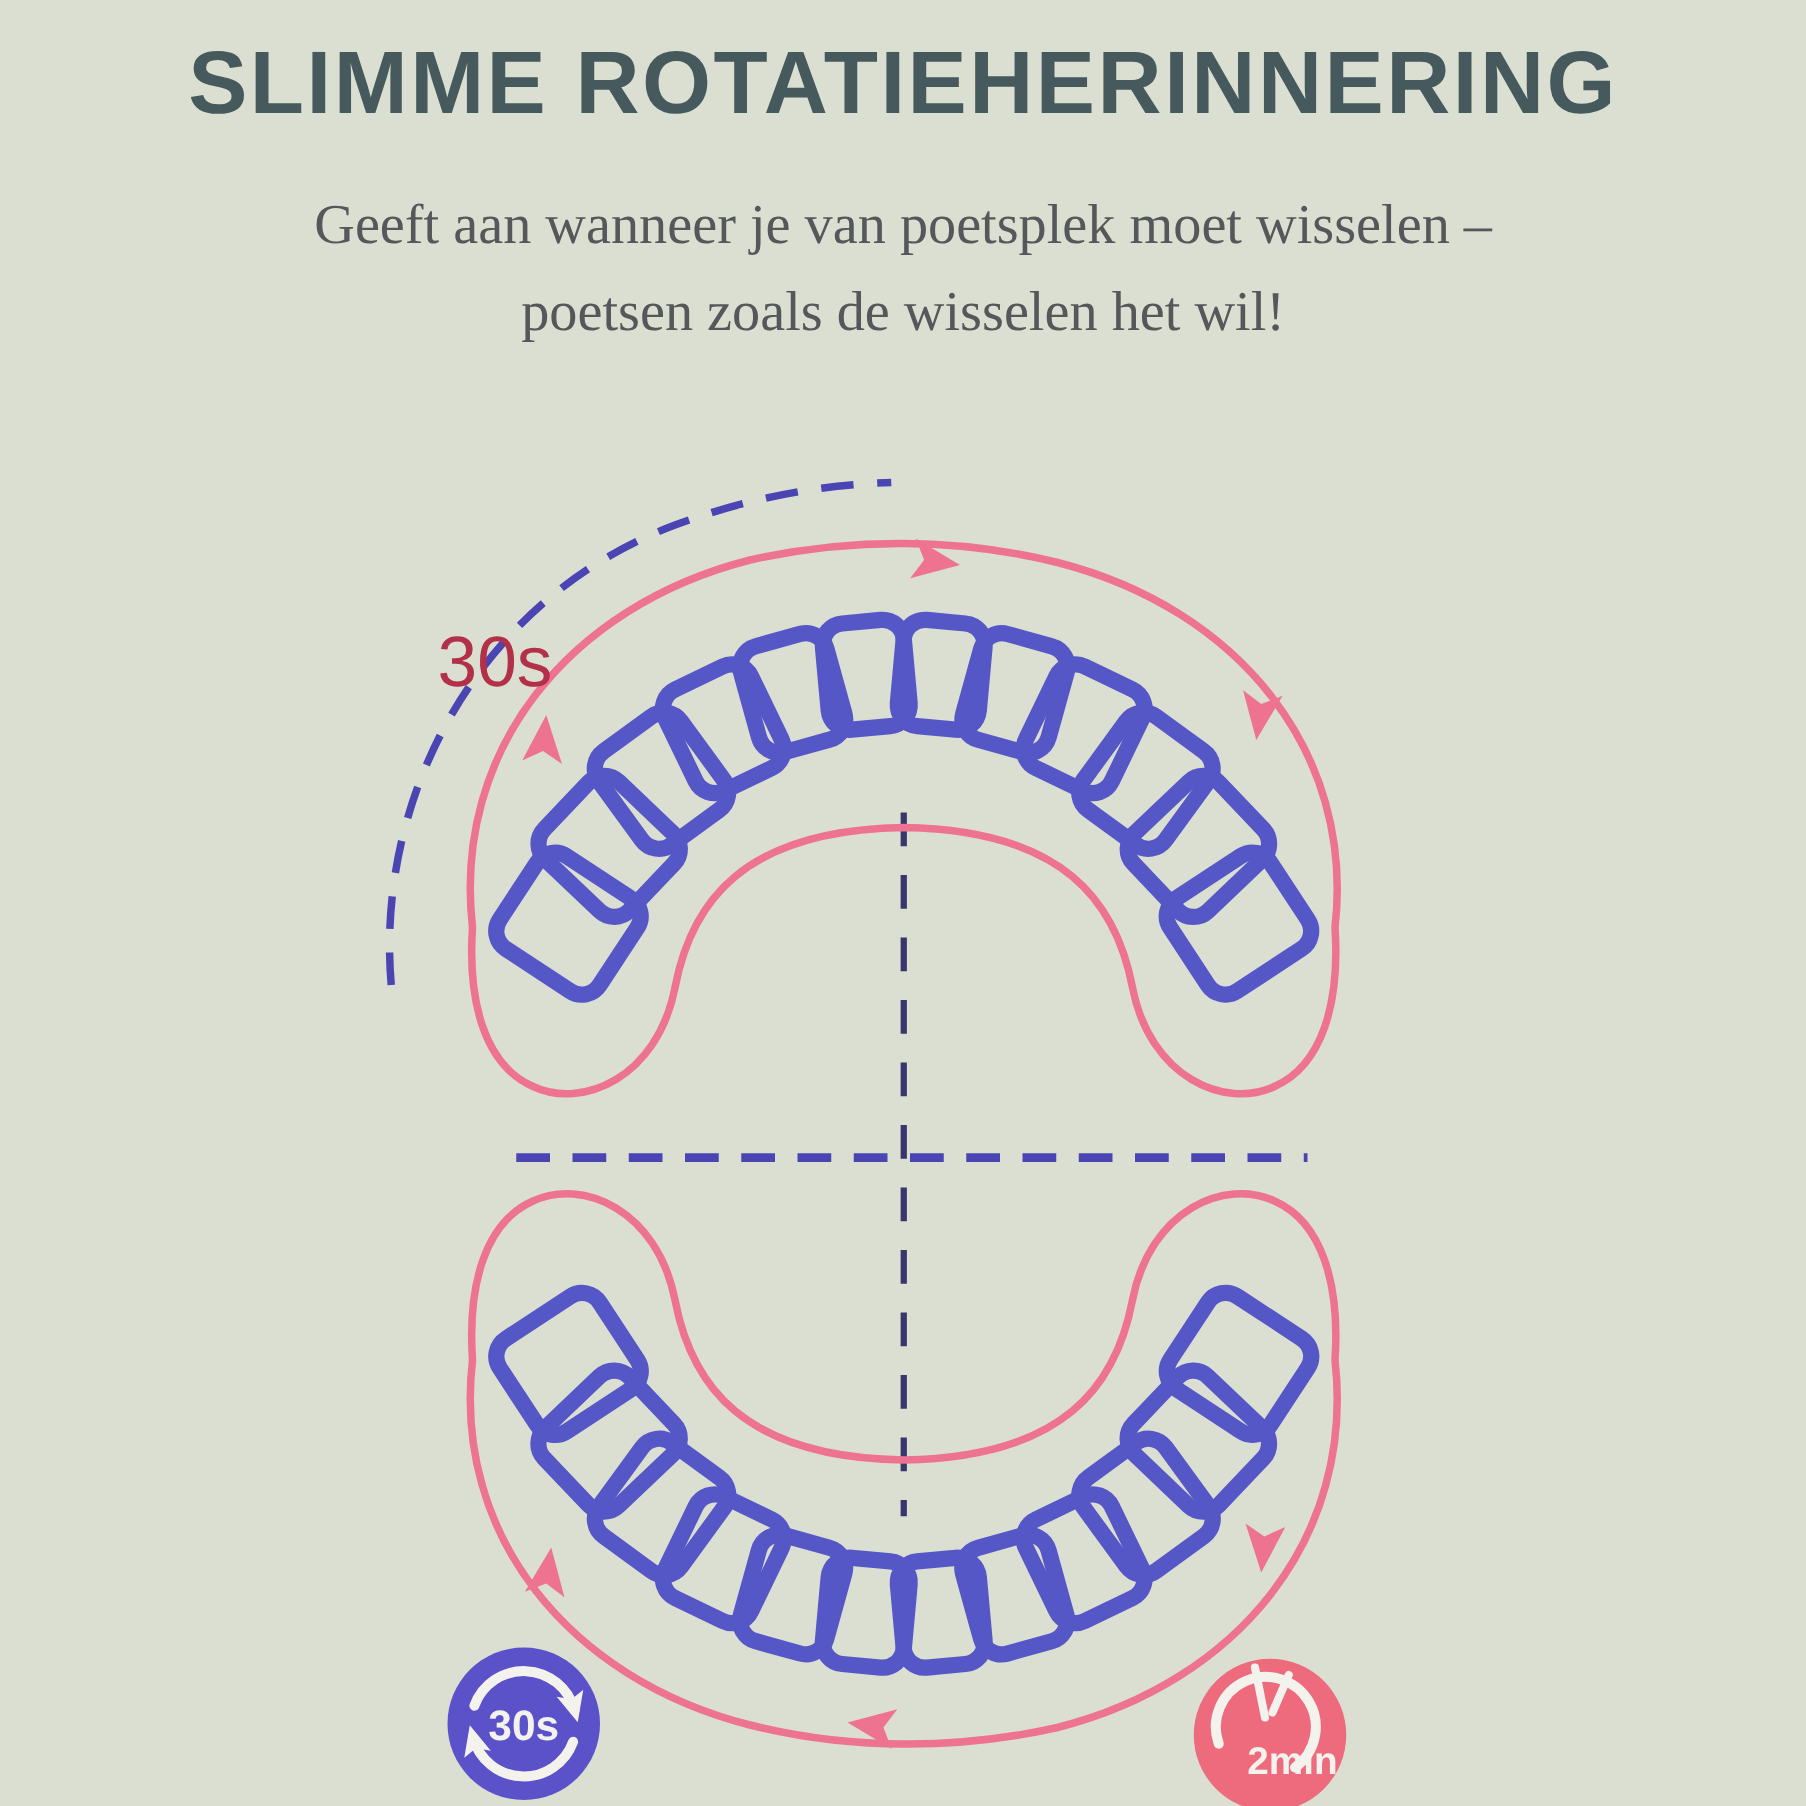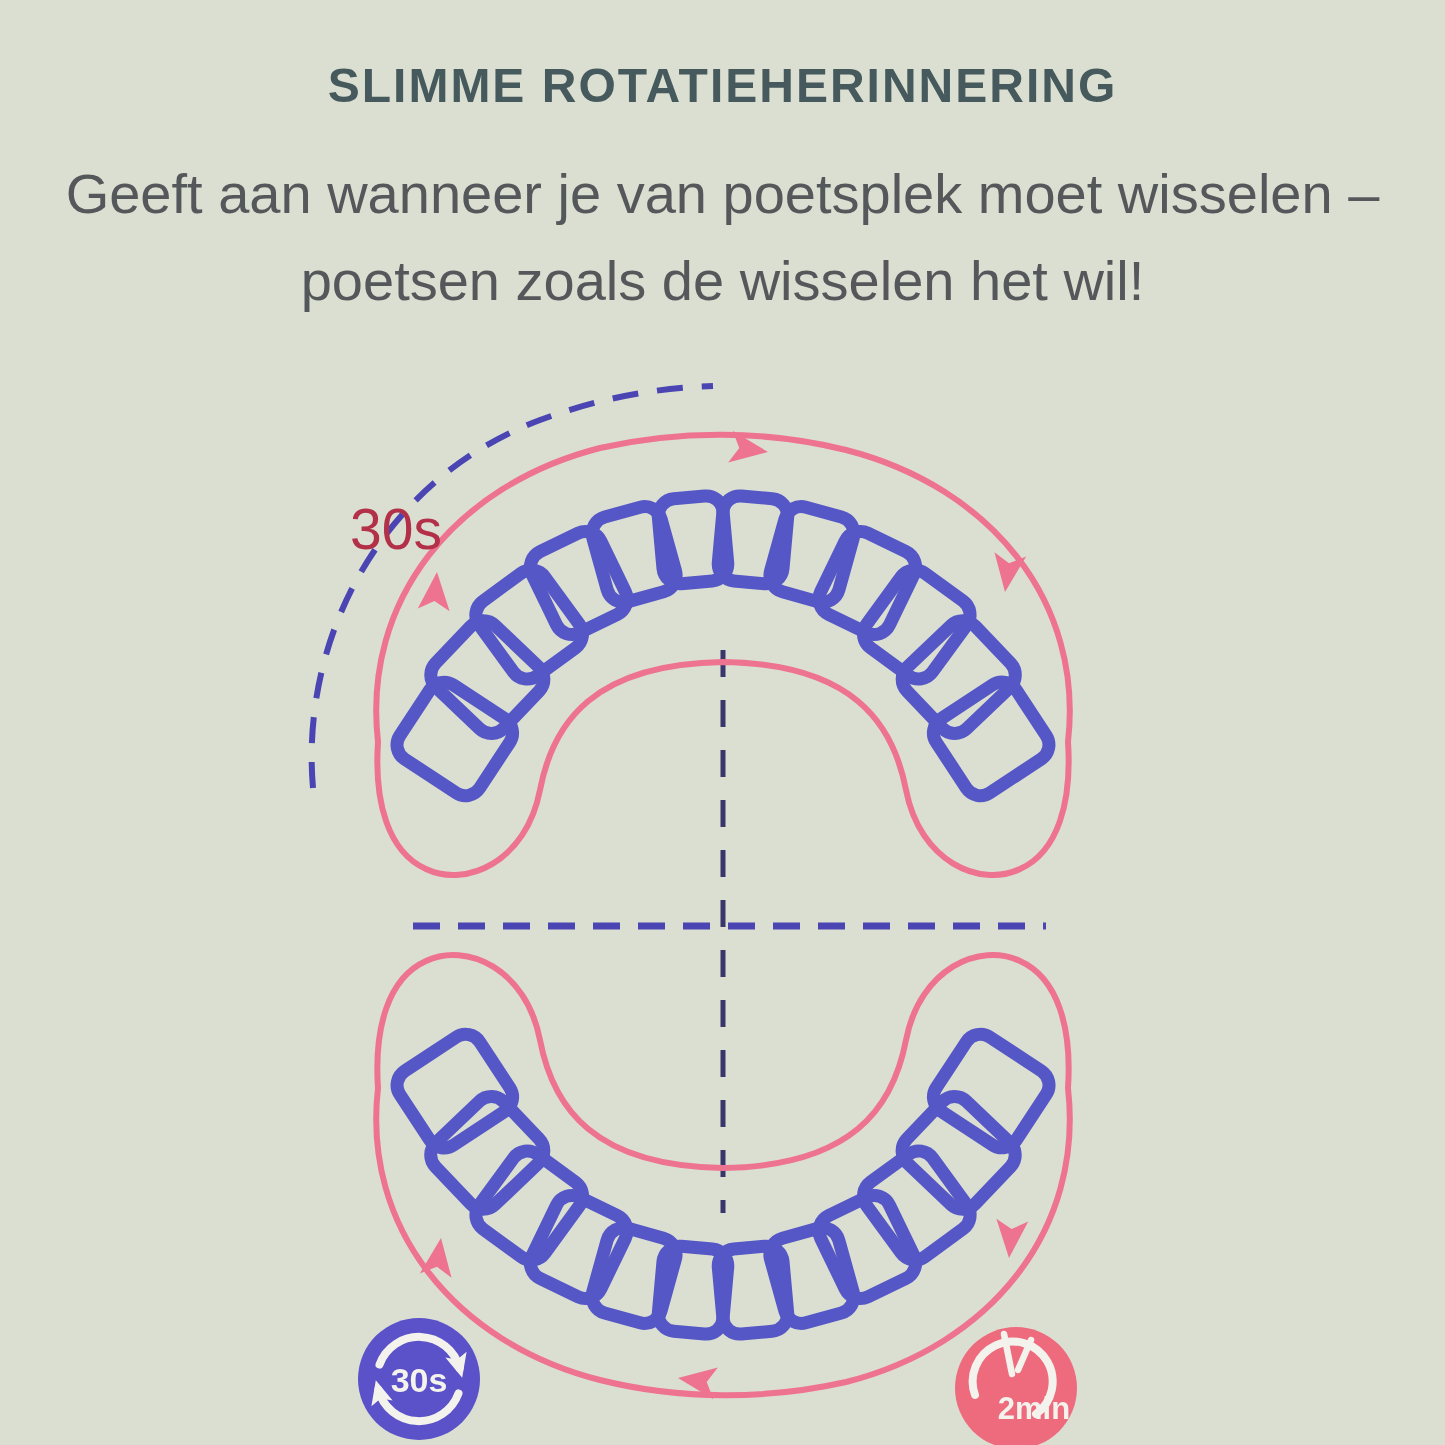--- a/index.html
+++ b/index.html
@@ -5,32 +5,33 @@
   html,body{margin:0;padding:0;background:#eee;}
   .canvas{
     position:relative;
     width:1445px;height:1445px;
     background:var(--background,#dbdfd1);
     overflow:hidden;
     font-family:"Liberation Sans","DejaVu Sans",sans-serif;
   }
   header{position:absolute;top:0;left:0;right:0;text-align:center;}
   h1.title{
-    margin:58px 30px 0;
-    font-size:48px;
+    margin:26px 30px 0;
+    font-size:71px;
     font-weight:bold;
     letter-spacing:2px;
     color:var(--title-text,#46595c);
   }
   p.subtitle{
     margin:38px auto 0;
-    font-size:56px;
+    font-size:45px;
     font-weight:400;
     line-height:1.55;
     color:var(--subtitle-text,#55585a);
+    font-family:Liberation Serif, serif;
   }
   svg.diagram{position:absolute;left:0;top:0;width:1445px;height:1445px;}
 
   .flow-line{
     fill:none;
     stroke:var(--arrow-pink,#ee7390);
     stroke-width:6;
     stroke-linecap:round;
     stroke-linejoin:round;
   }

